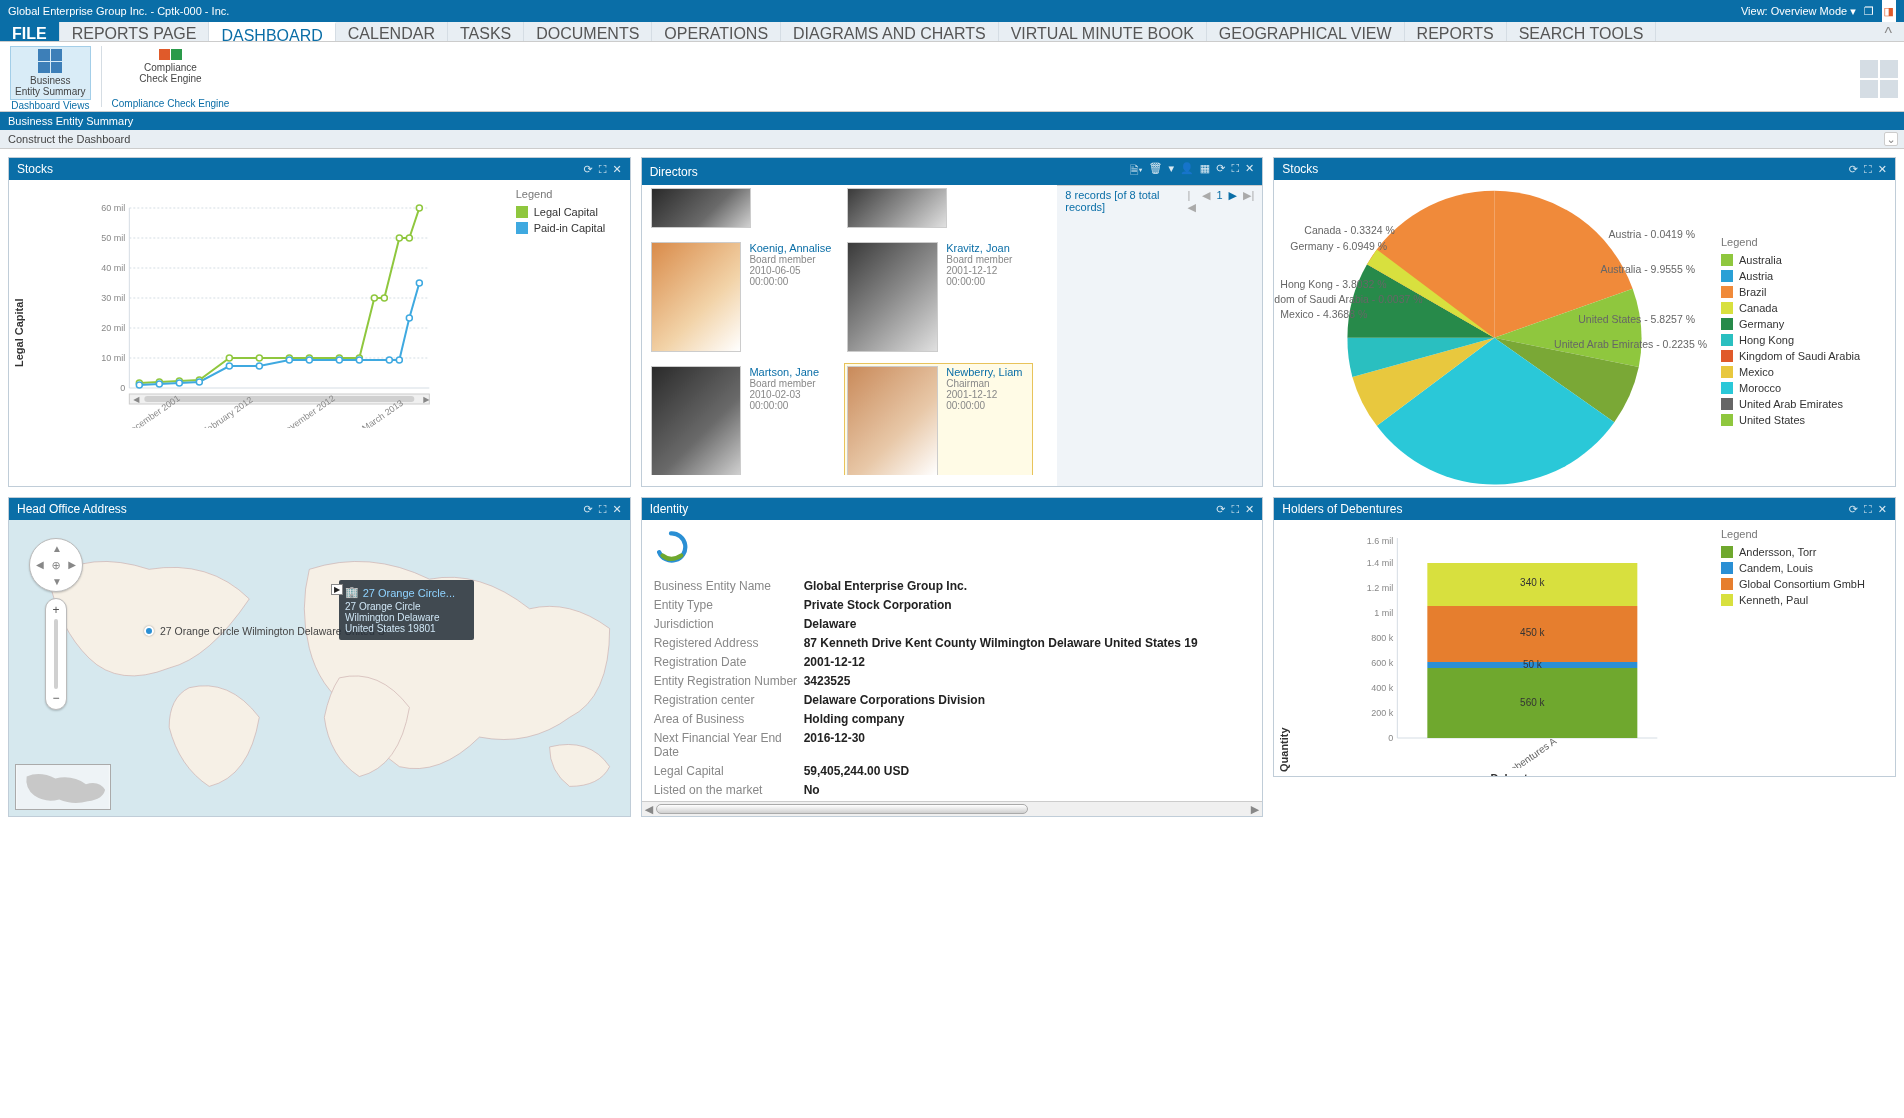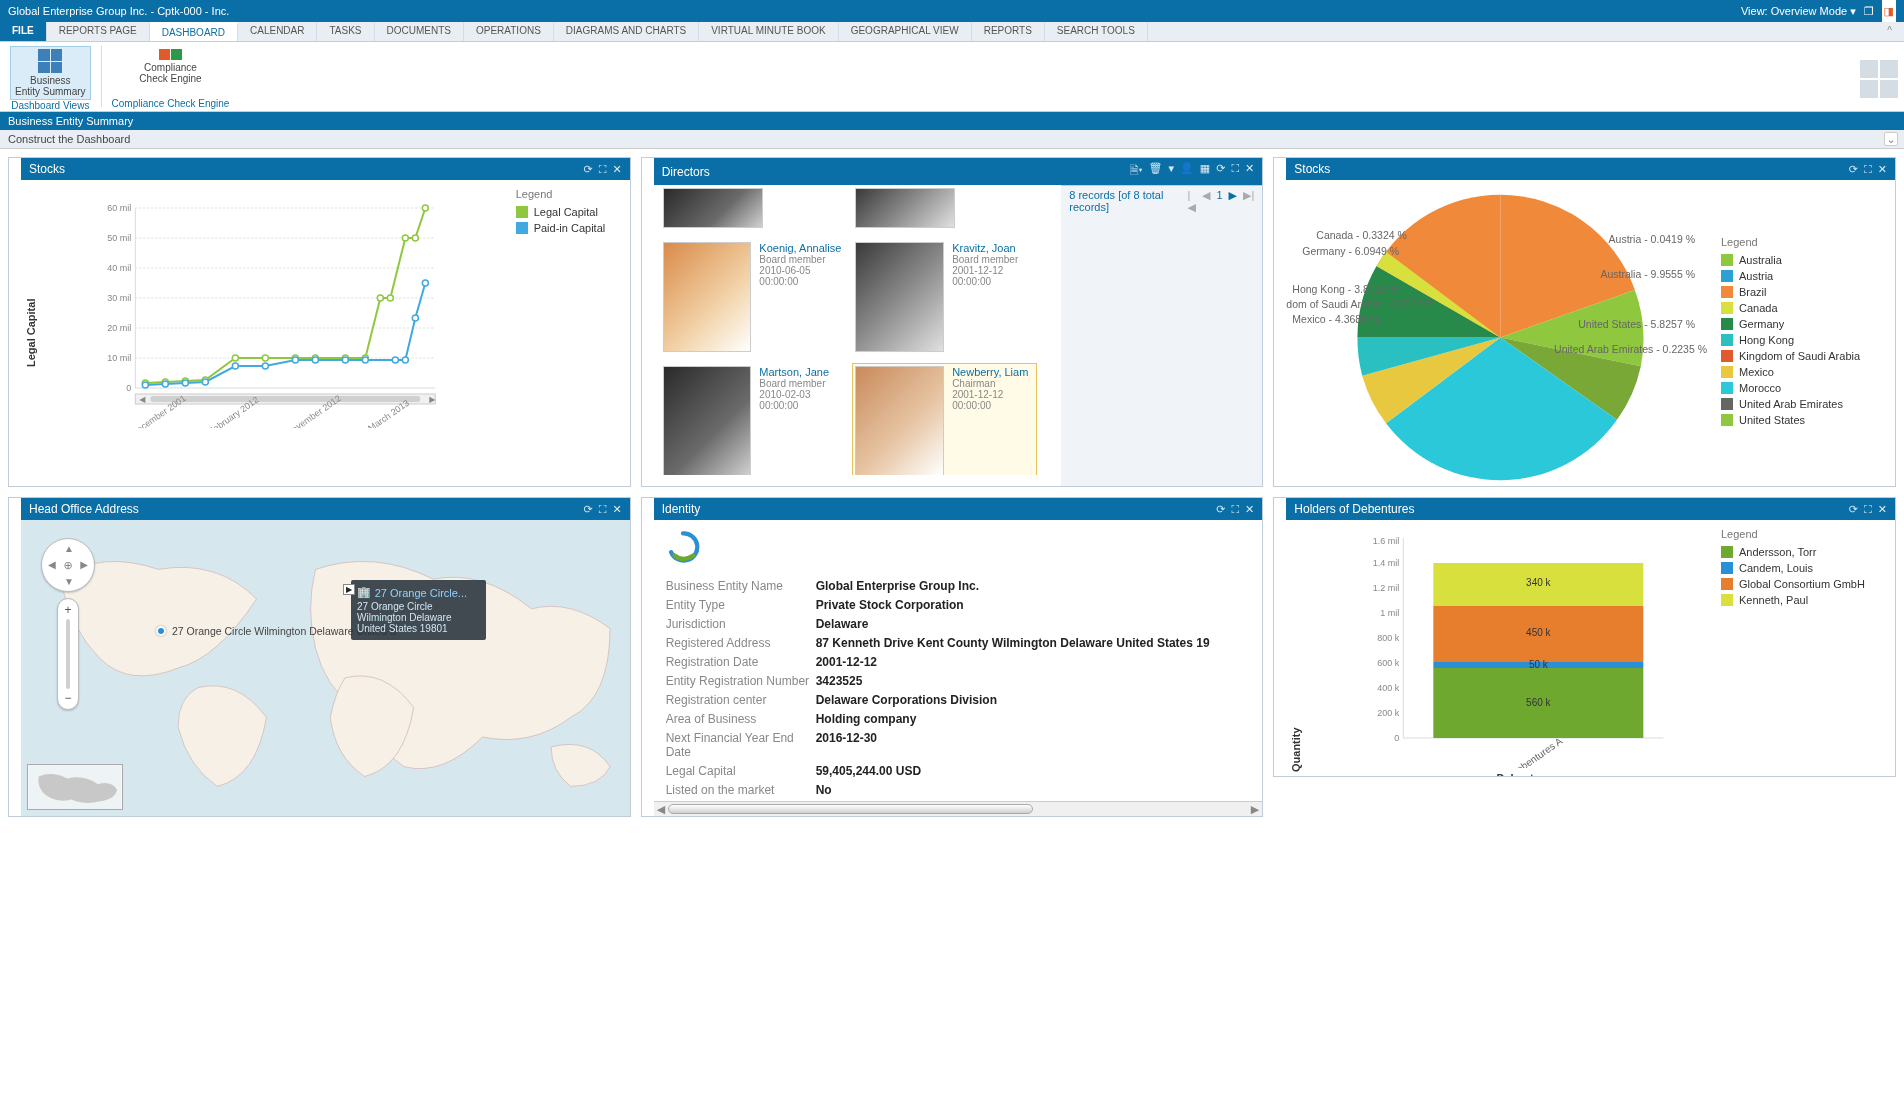--- a/index.html
+++ b/index.html
@@ -4,21 +4,21 @@
 <style>
 * { box-sizing: border-box; margin: 0; padding: 0; font-family: "Segoe UI", Arial, sans-serif; }
 body { background: #fff; font-size: 11px; color: #333; width: 1904px; height: 1118px; overflow: hidden; }
 
 
 .titlebar { background: #0a6ea7; color: #fff; height: 22px; line-height: 22px; padding: 0 8px; display: flex; justify-content: space-between; }
 .titlebar .right { display: flex; align-items: center; gap: 8px; font-size: 11px; }
 .titlebar .right span { cursor: pointer; }
 
 
-.menubar { background: #e8eef3; height: 20px; display: flex; border-bottom: 1px solid #ccc; font-size: 10px; }
+.menubar { background: #e8eef3; height: 20px; display: flex; border-bottom: 1px solid #ccc; font-size: 16px; }
 .menubar .tab { padding: 3px 12px; cursor: pointer; color: #555; border-right: 1px solid #d5dde4; }
 .menubar .tab.file { background: #0a6ea7; color: #fff; font-weight: bold; }
 .menubar .tab.active { background: #fff; color: #0a6ea7; border-top: 2px solid #fff; }
 
 
 .ribbon { background: #fff; height: 70px; border-bottom: 1px solid #ccc; display: flex; position: relative; }
 .ribbon-group { padding: 4px 10px 0 10px; text-align: center; display: flex; flex-direction: column; align-items: center; justify-content: flex-start; height: 100%; }
 .ribbon-group .label { color: #0a6ea7; font-size: 10px; margin-top: auto; padding-bottom: 2px; }
 .ribbon-btn { display: flex; flex-direction: column; align-items: center; cursor: pointer; padding: 2px 4px; border: 1px solid transparent; }
 .ribbon-btn.active { background: #d9ecf7; border: 1px solid #a3cee8; }
@@ -30,21 +30,21 @@
 .ribbon-waffle { position: absolute; right: 6px; top: 18px; display: grid; grid-template-columns: repeat(2, 18px); grid-template-rows: repeat(2, 18px); gap: 2px; }
 .ribbon-waffle div { background: #d5dde4; }
 
 
 .section-bar { background: #0a6ea7; color: #fff; padding: 3px 8px; font-size: 11px; }
 .section-bar.light { background: #e8eef3; color: #444; border-bottom: 1px solid #ccc; position: relative; }
 .section-bar.light .chev { position: absolute; right: 6px; top: 2px; color: #888; background: #fff; border: 1px solid #ccc; border-radius: 2px; width: 14px; height: 14px; text-align: center; line-height: 12px; }
 
 
 .dash { display: grid; grid-template-columns: repeat(3, 1fr); gap: 10px; padding: 8px; }
-.panel { border: 1px solid #c0cdd8; background: #fff; display: flex; flex-direction: column; padding-left: 12px; }
+.panel { border: 1px solid #c0cdd8; background: #fff; display: flex; flex-direction: column; }
 .panel-hdr { background: #0a6ea7; color: #fff; padding: 4px 8px; font-size: 12px; display: flex; justify-content: space-between; align-items: center; }
 .panel-hdr .icons { display: flex; gap: 6px; font-size: 11px; }
 .panel-hdr .icons span { cursor: pointer; opacity: 0.85; }
 .panel-body { flex: 1; overflow: hidden; position: relative; }
 
 
 .linechart { display: flex; height: 100%; }
 .yaxis-label { writing-mode: vertical-rl; transform: rotate(180deg); text-align: center; font-size: 11px; font-weight: bold; padding: 4px; }
 .plot-wrap { flex: 1; position: relative; padding: 8px 4px 0 4px; }
 .legend-box { font-size: 11px; padding: 8px 6px; width: 120px; }

